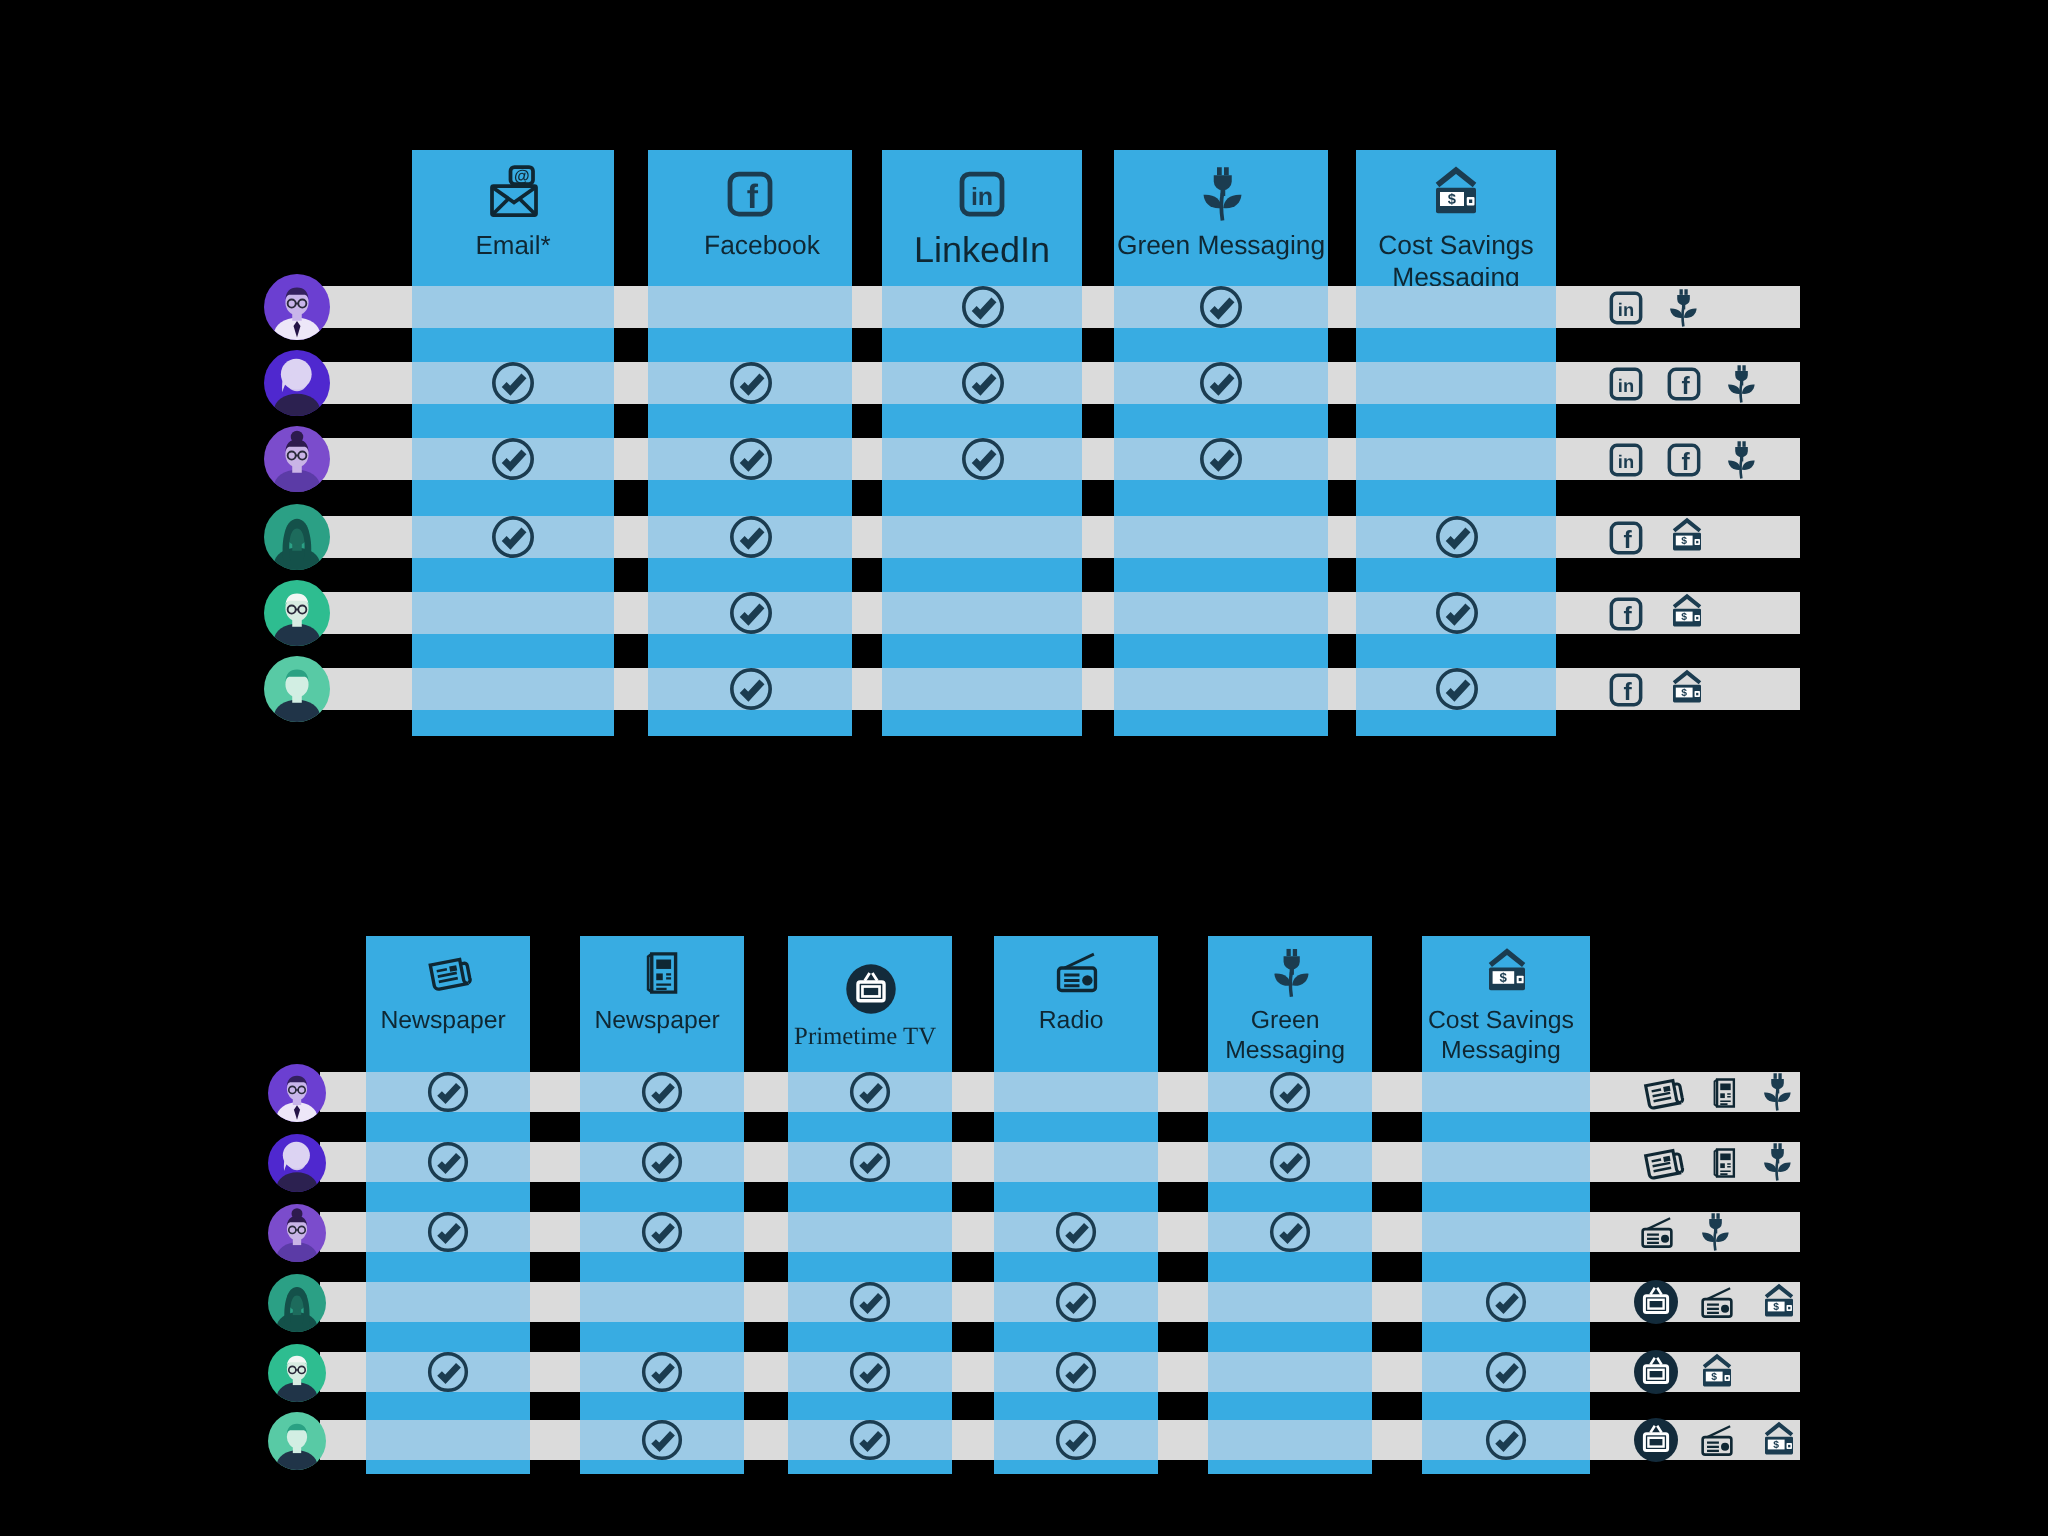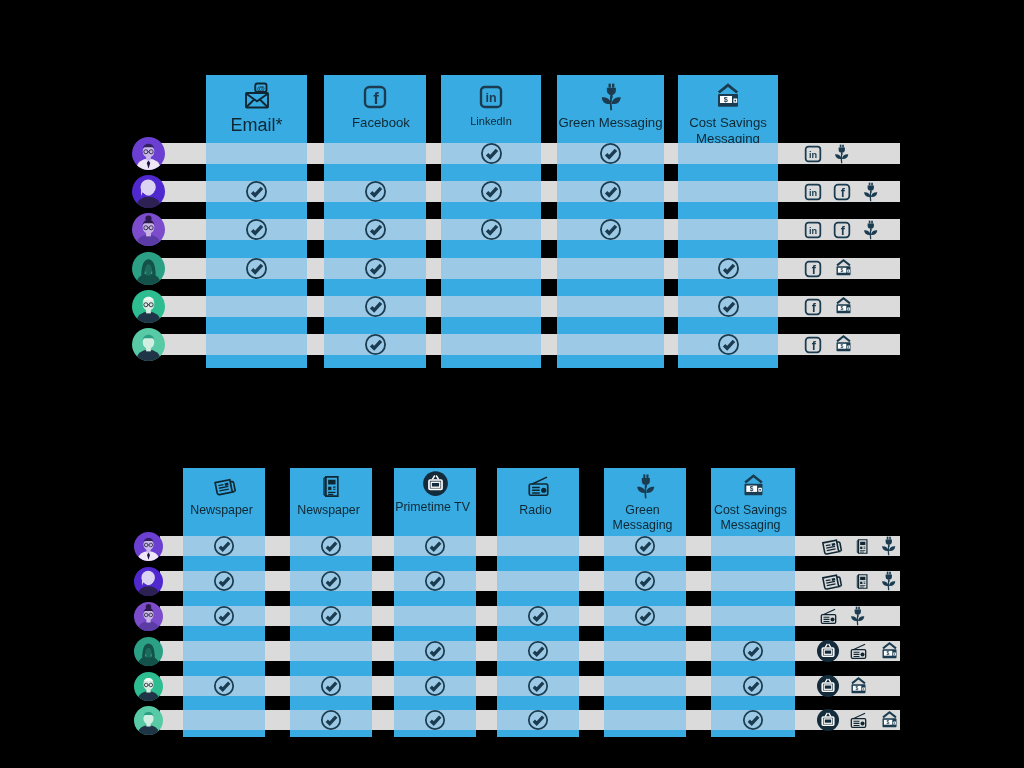--- a/index.html
+++ b/index.html
@@ -35,21 +35,21 @@
               <g stroke="#0F2733" fill="none" stroke-width="1.5">
     <rect x="3.2" y="8.8" width="17.6" height="11.6" rx="0.6"></rect>
     <path d="M3.8 9.6 L12 15.4 L20.2 9.6"></path>
                 <path d="M3.8 19.8 L9.7 14"></path>
                 <path d="M20.2 19.8 L14.3 14"></path>
     <rect x="10.6" y="1.2" width="9" height="6.8" rx="1.6"></rect>
               </g>
     <text x="15.1" y="6.9" font-size="6.4" font-weight="bold" fill="#0F2733" text-anchor="middle" font-family="Liberation Sans" ,sans-serif="">@</text>
             </svg>
           </div>
-          <div class="hdr-label" style="font-size: 18px; color: rgb(15, 39, 51); width: 101px; margin-left: 0px;">Email*</div>
+          <div class="hdr-label" style="font-size: 13px; color: rgb(15, 39, 51); width: 101px; margin-left: 0px;">Email*</div>
         </div>
       </div>
       <div class="colblock" style="left: 324px; top: 75px; width: 102px; height: 293px; background: rgb(56, 172, 226);">
         <div class="hdr" style="padding-top: 7px;">
           <div class="">
             <svg width="30" height="30" viewBox="0 0 24 24">
               <rect x="4" y="4" width="16" height="16" rx="3.6" fill="none" stroke="#1B3C50" stroke-width="1.9"></rect>
     <text x="12.9" y="17.4" font-size="13.5" font-weight="bold" fill="#1B3C50" text-anchor="middle" font-family="Liberation Sans" ,sans-serif="">f</text>
             </svg>
           </div>
@@ -57,21 +57,21 @@
         </div>
       </div>
       <div class="colblock" style="left: 441px; top: 75px; width: 100px; height: 293px; background: rgb(56, 172, 226);">
         <div class="hdr" style="padding-top: 7px;">
           <div class="">
             <svg width="30" height="30" viewBox="0 0 24 24">
               <rect x="4" y="4" width="16" height="16" rx="3" fill="none" stroke="#1B3C50" stroke-width="1.9"></rect>
     <text x="12" y="16.3" font-size="10" font-weight="bold" fill="#1B3C50" text-anchor="middle" font-family="Liberation Sans" ,sans-serif="">in</text>
             </svg>
           </div>
-          <div class="hdr-label" style="font-size: 11px; color: rgb(15, 39, 51); width: 100px; margin-left: 0px;">LinkedIn</div>
+          <div class="hdr-label" style="font-size: 18px; color: rgb(15, 39, 51); width: 100px; margin-left: 0px;">LinkedIn</div>
         </div>
       </div>
       <div class="colblock" style="left: 557px; top: 75px; width: 107px; height: 293px; background: rgb(56, 172, 226);">
         <div class="hdr" style="padding-top: 7px;">
           <div class="">
             <svg width="30" height="30" viewBox="0 0 24 24">
               <g fill="#1B3C50">
     <path d="M10 1.3 h1.9 v3.2 h-1.9 Z"></path>
                 <path d="M12.8 1.3 h1.9 v3.2 h-1.9 Z"></path>
     <path d="M8.7 4.5 h7.2 v2.5 a3.6 3.6 0 0 1 -3.6 3.5 a3.6 3.6 0 0 1 -3.6 -3.5 Z"></path>
@@ -509,21 +509,21 @@
     <path d="M13.4 12.6 h2.2 M13.4 14.4 h2.2 M9 17.2 h6.6 M9 19 h4.6" stroke-width="1"></path>
               </g>
     <rect x="9" y="6" width="6.6" height="4.2" fill="#0F2733"></rect>
     <rect x="9" y="12.2" width="2.9" height="3" fill="#0F2733"></rect>
             </svg>
           </div>
           <div class="hdr-label" style="font-size: 12.4px; color: rgb(15, 39, 51); width: 91.84px; margin-left: -4.92px;">Newspaper</div>
         </div>
       </div>
       <div class="colblock" style="left: 394px; top: 468px; width: 82px; height: 269px; background: rgb(56, 172, 226);">
-        <div class="hdr" style="padding-top: 2px;">
+        <div class="hdr" style="padding-top: 13px; font-family: Liberation Serif, serif;">
           <div class="">
             <svg width="27" height="27" viewBox="0 0 24 24">
               <circle cx="12" cy="12" r="11" fill="#132B3B"></circle>
     <g stroke="#fff" fill="none" stroke-width="1.5">
       <rect x="6.2" y="8.9" width="11.6" height="8.3" rx="1"></rect>
       <path d="M9.2 8.3 L11.4 4.9 M14.8 8.3 L12.6 4.9" stroke-width="1.3"></path>
       <rect x="8.2" y="10.9" width="7.6" height="4.4" stroke-width="1.2"></rect>
               </g>
             </svg>
           </div>

